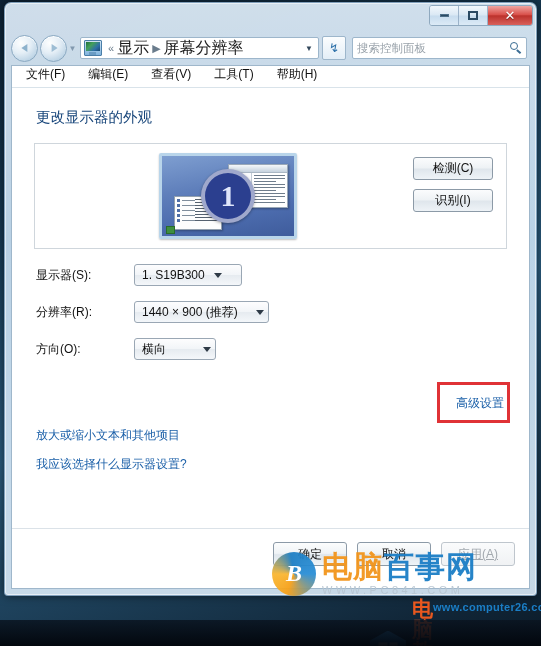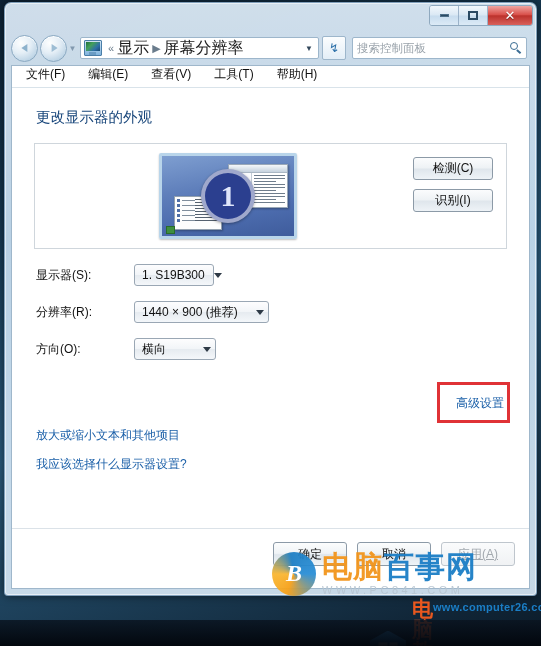--- a/index.html
+++ b/index.html
@@ -258,21 +258,21 @@
     padding: 0 4px 0 7px; box-sizing: border-box;
     font-size: 12px; color: #111;
   }
   .combo .cv { white-space: nowrap; }
   .combo .carr {
     margin-left: 9px;
     width: 0; height: 0;
     border-left: 4px solid transparent; border-right: 4px solid transparent;
     border-top: 5px solid #2e3a46;
   }
-  #combo-monitor { width: 80px; }
+  #combo-monitor { width: 108px; }
   #combo-resolution { width: 135px; }
   #combo-resolution .carr { margin-left: auto; }
   #combo-orientation { width: 82px; }
   #combo-orientation .carr { margin-left: auto; }
 
   
   #adv-wrap {
     position: relative; height: 48px; margin-top: 10px;
   }
   #adv-link {

